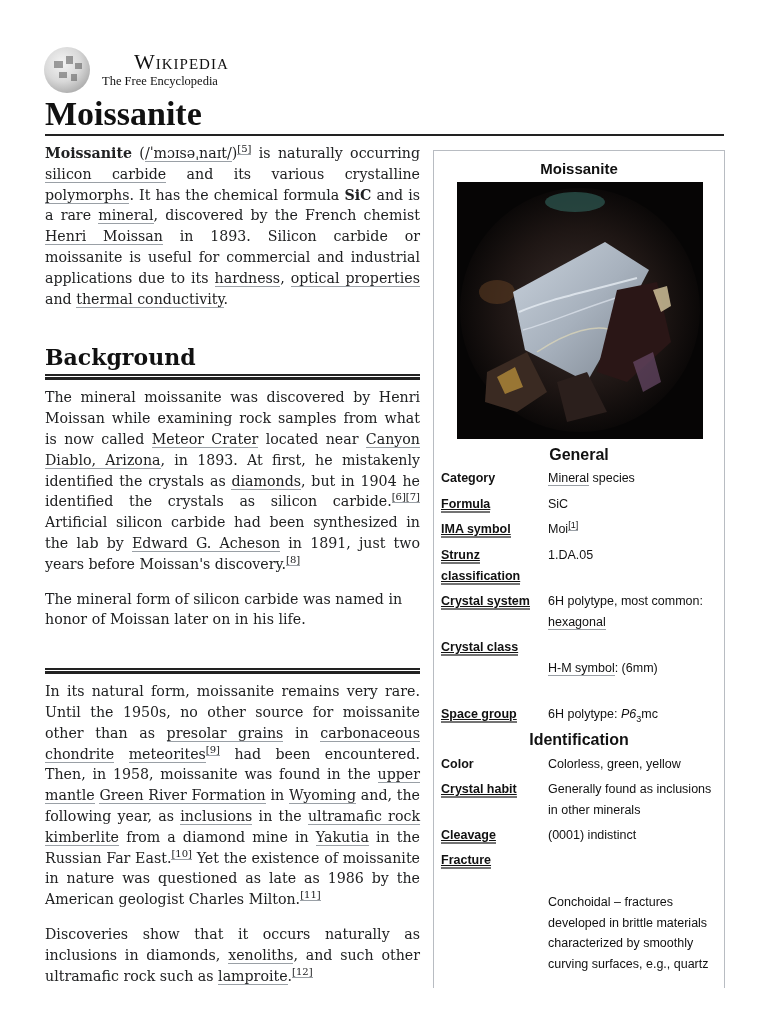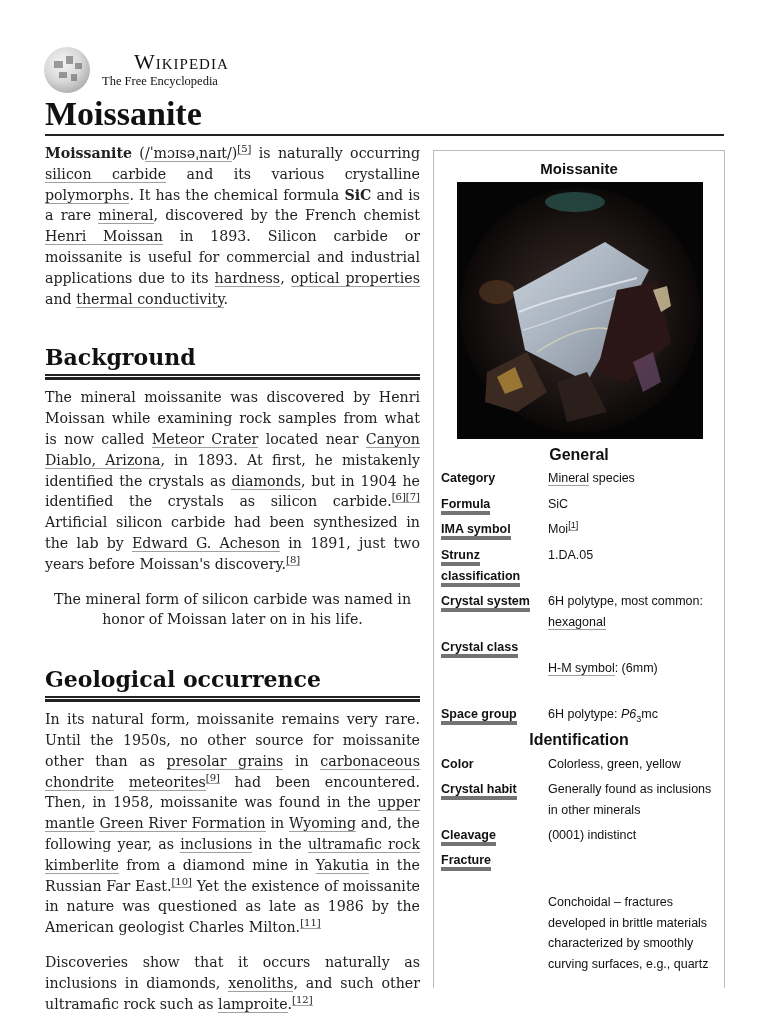--- a/index.html
+++ b/index.html
@@ -31,21 +31,21 @@
   .h2rule { height:6px; border-top:2px solid #222; border-bottom:3px solid #222; width:375px; box-sizing:border-box; }
 
   
   .infobox { position:absolute; left:433px; top:150px; width:292px; height:838px; box-sizing:border-box;
     border:1px solid #b8bcc2; border-bottom:none; background:#fff; font-family:"Liberation Sans","DejaVu Sans",sans-serif; color:#111; }
   .ib-title { text-align:center; font-weight:bold; font-size:15px; line-height:18px; margin-top:9px; }
   .ib-image { position:absolute; left:23px; top:31px; width:246px; height:257px; background:#050404; overflow:hidden; }
   .ib-section { position:absolute; left:0; width:100%; text-align:center; font-weight:bold; font-size:16px; }
   .ib-row { position:absolute; left:7px; width:280px; font-size:12.5px; line-height:20.5px; }
   .ib-label { position:absolute; left:0; top:0; width:100px; font-weight:bold; }
-  .ib-label span.u { border-bottom:4px solid #737373; }
+  .ib-label span.u { border-bottom:2px solid #737373;text-decoration:underline; }
   .ib-value { position:absolute; left:107px; top:0; width:175px; }
   .ib-value .u { border-bottom:1px solid #9aa0a6; }
   .ib-value sup { font-size:9px; vertical-align:5px; }
   .ib-value sub { font-size:9px; line-height:0; }
 </style>
 </head>
 <body>
 
 <div class="logo">
   <div class="globe">
@@ -65,24 +65,23 @@
 <div class="article">
   <p><b>Moissanite</b> (<span class="lnk">/ˈmɔɪsəˌnaɪt/</span>)<sup><span class="ref">[5]</span></sup><span> is naturally occurring </span><span class="lnk">silicon carbide</span><span> and its various crystalline </span><span class="lnk">polymorphs</span><span>. It has the chemical formula </span><b>SiC</b><span> and is a rare </span><span class="lnk">mineral</span><span>, discovered by the French chemist </span><span class="lnk">Henri Moissan</span><span> in 1893. Silicon carbide or moissanite is useful for commercial and industrial applications due to its </span><span class="lnk">hardness</span><span>, </span><span class="lnk">optical properties</span><span> and </span><span class="lnk">thermal conductivity</span><span>.</span></p>
 
   <div style="height:34px;"></div>
   <h2>Background</h2>
   <div class="h2rule" style="margin-top:3px;"></div>
   <div style="height:7px;"></div>
 
   <p><span>The mineral moissanite was discovered by Henri Moissan while examining rock samples from what is now called </span><span class="lnk">Meteor Crater</span><span> located near </span><span class="lnk">Canyon Diablo, Arizona</span><span>, in 1893. At first, he mistakenly identified the crystals as </span><span class="lnk">diamonds</span><span>, but in 1904 he identified the crystals as silicon carbide.</span><sup><span class="ref">[6]</span><span class="ref">[7]</span></sup><span> Artificial silicon carbide had been synthesized in the lab by </span><span class="lnk">Edward G. Acheson</span><span> in 1891, just two years before Moissan's discovery.</span><sup><span class="ref">[8]</span></sup></p>
   <div style="height:14px;"></div>
-  <p style="text-align:center;">The mineral form of silicon carbide was named in honor of Moissan later on in his life.</p>
+  <p style="text-align:left;">The mineral form of silicon carbide was named in honor of Moissan later on in his life.</p>
 
   <div style="height:35px;"></div>
-  <h2>Geological occurrence</h2>
   <div class="h2rule" style="margin-top:3px;"></div>
   <div style="height:7px;"></div>
 
   <p><span>In its natural form, moissanite remains very rare. Until the 1950s, no other source for moissanite other than as </span><span class="lnk">presolar grains</span><span> in </span><span class="lnk">carbonaceous chondrite</span><span> </span><span class="lnk">meteorites</span><sup><span class="ref">[9]</span></sup><span> had been encountered. Then, in 1958, moissanite was found in the </span><span class="lnk">upper mantle</span><span> </span><span class="lnk">Green River Formation</span><span> in </span><span class="lnk">Wyoming</span><span> and, the following year, as </span><span class="lnk">inclusions</span><span> in the </span><span class="lnk">ultramafic rock</span><span> </span><span class="lnk">kimberlite</span><span> from a diamond mine in </span><span class="lnk">Yakutia</span><span> in the Russian Far East.</span><sup><span class="ref">[10]</span></sup><span> Yet the existence of moissanite in nature was questioned as late as 1986 by the American geologist Charles Milton.</span><sup><span class="ref">[11]</span></sup></p>
   <div style="height:14px;"></div>
   <p><span>Discoveries show that it occurs naturally as inclusions in diamonds, </span><span class="lnk">xenoliths</span><span>, and such other ultramafic rock such as </span><span class="lnk">lamproite</span><span>.</span><sup><span class="ref">[12]</span></sup></p>
 </div>
 
 <div class="infobox">
   <div class="ib-title">Moissanite</div>

